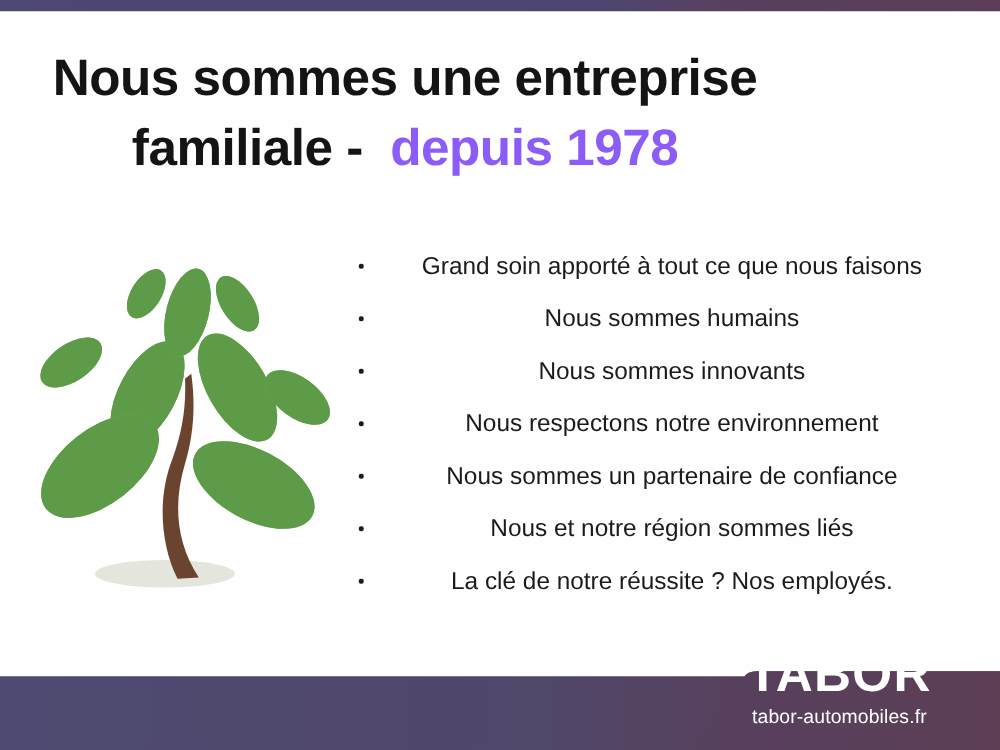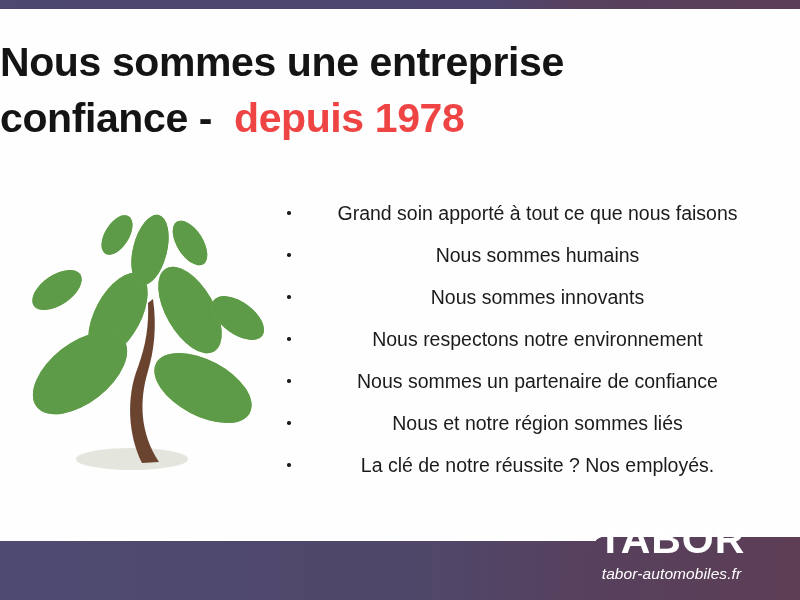--- a/index.html
+++ b/index.html
@@ -34,29 +34,29 @@
     left: 0; top: 541px;
     width: 800px; height: 59px;
     background: linear-gradient(90deg, #4e4a71 0%, #504769 55%, #58405d 75%, #5d3e55 100%);
   }
 
   
   .headline {
     position: absolute;
     left: 0; top: 34px;
     width: 648px;
-    text-align: left;
+    text-align: center;
     font-size: 41px;
     font-weight: bold;
     line-height: 1.37;
     letter-spacing: -0.4px;
     color: #141414;
   }
   .headline .line { display: block; }
-  .headline .accent { color: #ef4444; margin-top: 44px; }
+  .headline .accent { color: #8b5cf6; margin-top: 44px; }
 
   
   .bullets {
     position: absolute;
     left: 286px;
     top: 192px;
     width: 480px;
     list-style: none;
     margin: 0;
     padding: 0;
@@ -128,33 +128,32 @@
   .logo-url {
     position: absolute;
     left: 0;
     top: 57px;
     width: 257px;
     text-align: center;
     font-size: 15.5px;
     letter-spacing: 0.1px;
     color: #ffffff;
     font-family: "Liberation Sans", sans-serif;
-    font-style: italic;
   }
 </style>
 </head>
 <body>
 
 <div class="slide">
 
   <div class="band-top"></div>
 
   <div class="headline">
     <span class="line">Nous sommes une entreprise</span>
-    <span class="line"><span>confiance -</span>&nbsp; <span class="accent">depuis 1978</span></span>
+    <span class="line"><span>familiale -</span>&nbsp; <span class="accent">depuis 1978</span></span>
   </div>
 
   <div class="tree">
     <svg viewBox="0 0 250 300" xmlns="http://www.w3.org/2000/svg">
       <defs>
         <clipPath id="lf1">
             <ellipse cx="0" cy="0" rx="46" ry="23" transform="translate(98,130) rotate(-62)"></ellipse>
           </clipPath>
         <clipPath id="lf2">
             <ellipse cx="0" cy="0" rx="36" ry="17" transform="translate(130,65) rotate(-76)"></ellipse>

